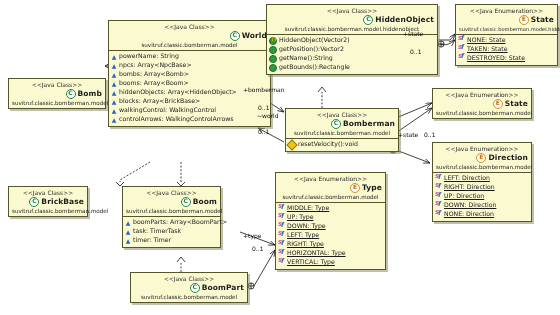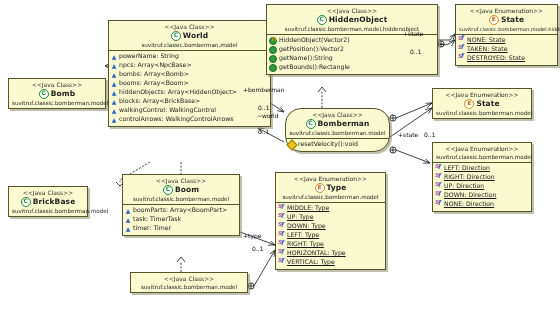--- a/index.html
+++ b/index.html
@@ -38,21 +38,21 @@
     line-height: 1.25;
   }
   .stereo {
     font-size: 6px;
     color: #2a2a2a;
     white-space: nowrap;
   }
   .name-row {
     display: flex;
     align-items: center;
-    justify-content: center;
+    justify-content: flex-end;
     gap: 2px;
     white-space: nowrap;
   }
   .cname {
     font-weight: bold;
     font-size: 7.5px;
     letter-spacing: 0.1px;
   }
   .pkg {
     font-size: 5.6px;
@@ -393,41 +393,45 @@
     <div class="hdr">
       <div class="stereo">&lt;&lt;Java Enumeration&gt;&gt;</div>
       <div class="name-row">
         <span class="ico ico-enum">E</span>
         <span class="cname">State</span>
       </div>
       <div class="pkg">suvitruf.classic.bomberman.model</div>
     </div>
   </div>
 
-  <div class="uml-box" style="left:285px; top:108px; width:105px;border-radius:16px;">
+  <div class="uml-box" style="left:285px; top:108px; width:114px;">
     <div class="hdr">
       <div class="stereo">&lt;&lt;Java Class&gt;&gt;</div>
       <div class="name-row">
         <span class="ico ico-class">C</span>
         <span class="cname">Bomberman</span>
       </div>
       <div class="pkg">suvitruf.classic.bomberman.model</div>
     </div>
     <div class="sep"></div>
     <div class="members">
       <div class="member">
           <span class="ico ico-protm"></span>
           <span class="mtext">resetVelocity():void</span>
         </div>
     </div>
   </div>
 
   <div class="uml-box" style="left:432px; top:142px; width:100px;">
     <div class="hdr">
       <div class="stereo">&lt;&lt;Java Enumeration&gt;&gt;</div>
+      <div class="name-row">
+        <span class="ico ico-enum">E</span>
+        <span class="cname">Direction</span>
+      </div>
       <div class="pkg">suvitruf.classic.bomberman.model</div>
     </div>
     <div class="sep"></div>
     <div class="members">
       <div class="member">
           <span class="ico ico-enumlit"></span>
           <span class="mtext ul">LEFT: Direction</span>
         </div>
       <div class="member">
           <span class="ico ico-enumlit"></span>
@@ -452,21 +456,21 @@
     <div class="hdr">
       <div class="stereo">&lt;&lt;Java Class&gt;&gt;</div>
       <div class="name-row">
         <span class="ico ico-class">C</span>
         <span class="cname">BrickBase</span>
       </div>
       <div class="pkg">suvitruf.classic.bomberman.model</div>
     </div>
   </div>
 
-  <div class="uml-box" style="left:122px; top:174px; width:118px;">
+  <div class="uml-box" style="left:122px; top:186px; width:99px;">
     <div class="hdr">
       <div class="stereo">&lt;&lt;Java Class&gt;&gt;</div>
       <div class="name-row">
         <span class="ico ico-class">C</span>
         <span class="cname">Boom</span>
       </div>
       <div class="pkg">suvitruf.classic.bomberman.model</div>
     </div>
     <div class="sep"></div>
     <div class="members">
@@ -481,20 +485,24 @@
       <div class="member">
           <span class="ico ico-field">▲</span>
           <span class="mtext">timer: Timer</span>
         </div>
     </div>
   </div>
 
   <div class="uml-box" style="left:130px; top:272px; width:118px;">
     <div class="hdr">
       <div class="stereo">&lt;&lt;Java Class&gt;&gt;</div>
+      <div class="name-row">
+        <span class="ico ico-class">C</span>
+        <span class="cname">BoomPart</span>
+      </div>
       <div class="pkg">suvitruf.classic.bomberman.model</div>
     </div>
   </div>
 
   <div class="uml-box" style="left:275px; top:172px; width:111px;">
     <div class="hdr">
       <div class="stereo">&lt;&lt;Java Enumeration&gt;&gt;</div>
       <div class="name-row">
         <span class="ico ico-enum">E</span>
         <span class="cname">Type</span>

